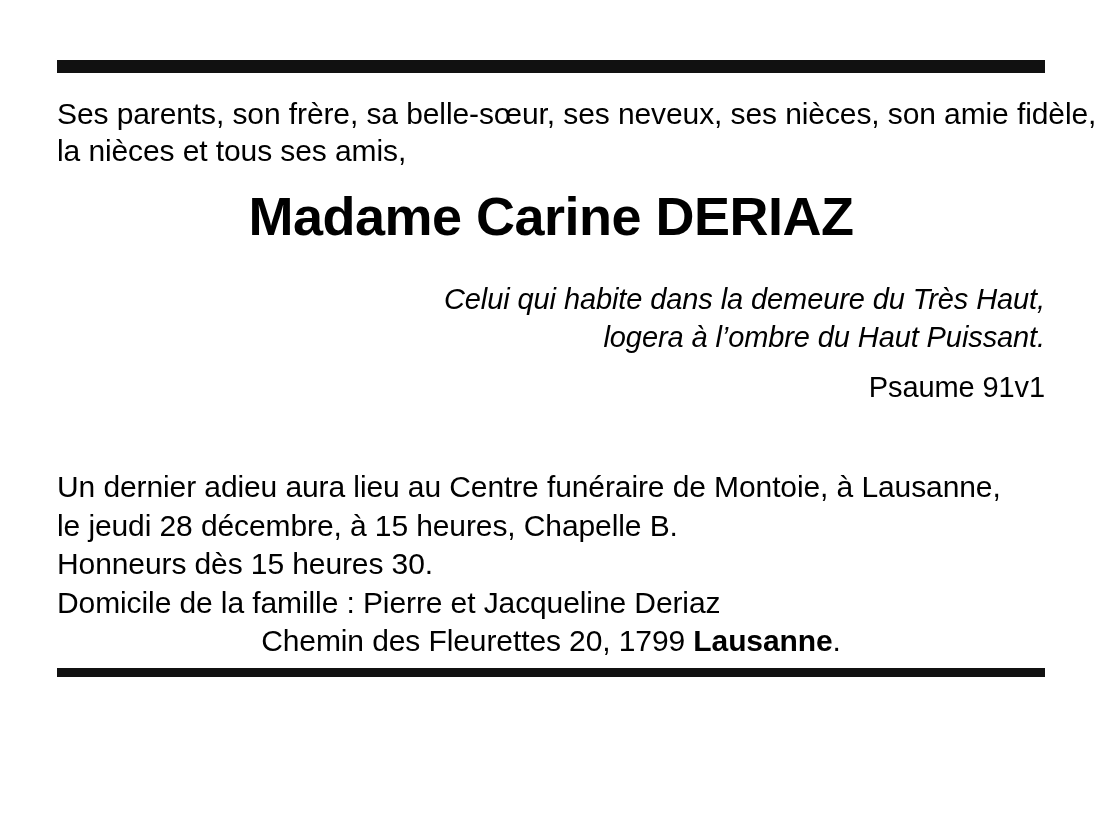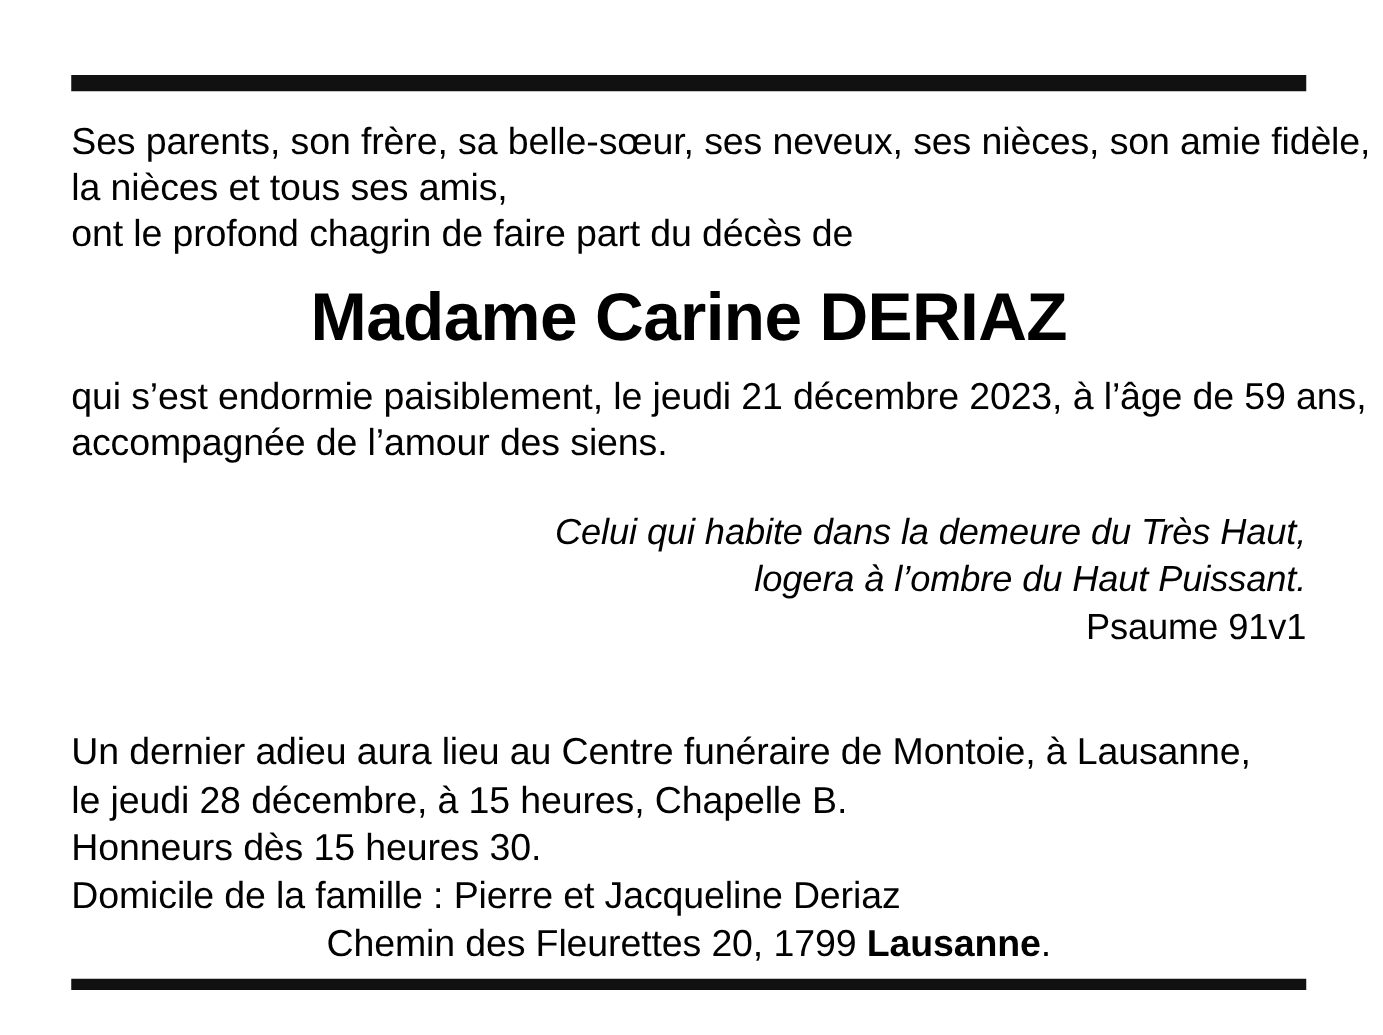--- a/index.html
+++ b/index.html
@@ -61,21 +61,21 @@
     text-align: right;
     font-size: 29px;
     line-height: 1.3;
     letter-spacing: -0.1px;
   }
   .verse .italic {
     font-style: italic;
   }
   .verse .ref {
     font-style: normal;
-    margin-top: 0;
+    margin-top: 12px;
   }
   .funeral {
     margin-top: 62px;
     font-size: 30px;
     line-height: 1.28;
     letter-spacing: -0.1px;
   }
   .funeral div {
     white-space: nowrap;
   }
@@ -90,29 +90,24 @@
 </head>
 <body>
 
 <div class="notice">
 
   <div class="rule-top"></div>
 
   <div class="intro">
     <div>Ses parents, son frère, sa belle-sœur, ses neveux, ses nièces, son amie fidèle,</div>
     <div>la nièces et tous ses amis,</div>
-    <div>ont le profond chagrin de faire part du décès de</div>
   </div>
 
   <div class="name">Madame Carine DERIAZ</div>
 
-  <div class="details">
-    <div>qui s’est endormie paisiblement, le jeudi 21 décembre 2023, à l’âge de 59 ans,</div>
-    <div>accompagnée de l’amour des siens.</div>
-  </div>
 
   <div class="verse">
     <div class="italic">Celui qui habite dans la demeure du Très Haut,</div>
     <div class="italic">logera à l’ombre du Haut Puissant.</div>
     <div class="ref">Psaume 91v1</div>
   </div>
 
   <div class="funeral">
     <div>Un dernier adieu aura lieu au Centre funéraire de Montoie, à Lausanne,</div>
     <div>le jeudi 28 décembre, à 15 heures, Chapelle B.</div>

